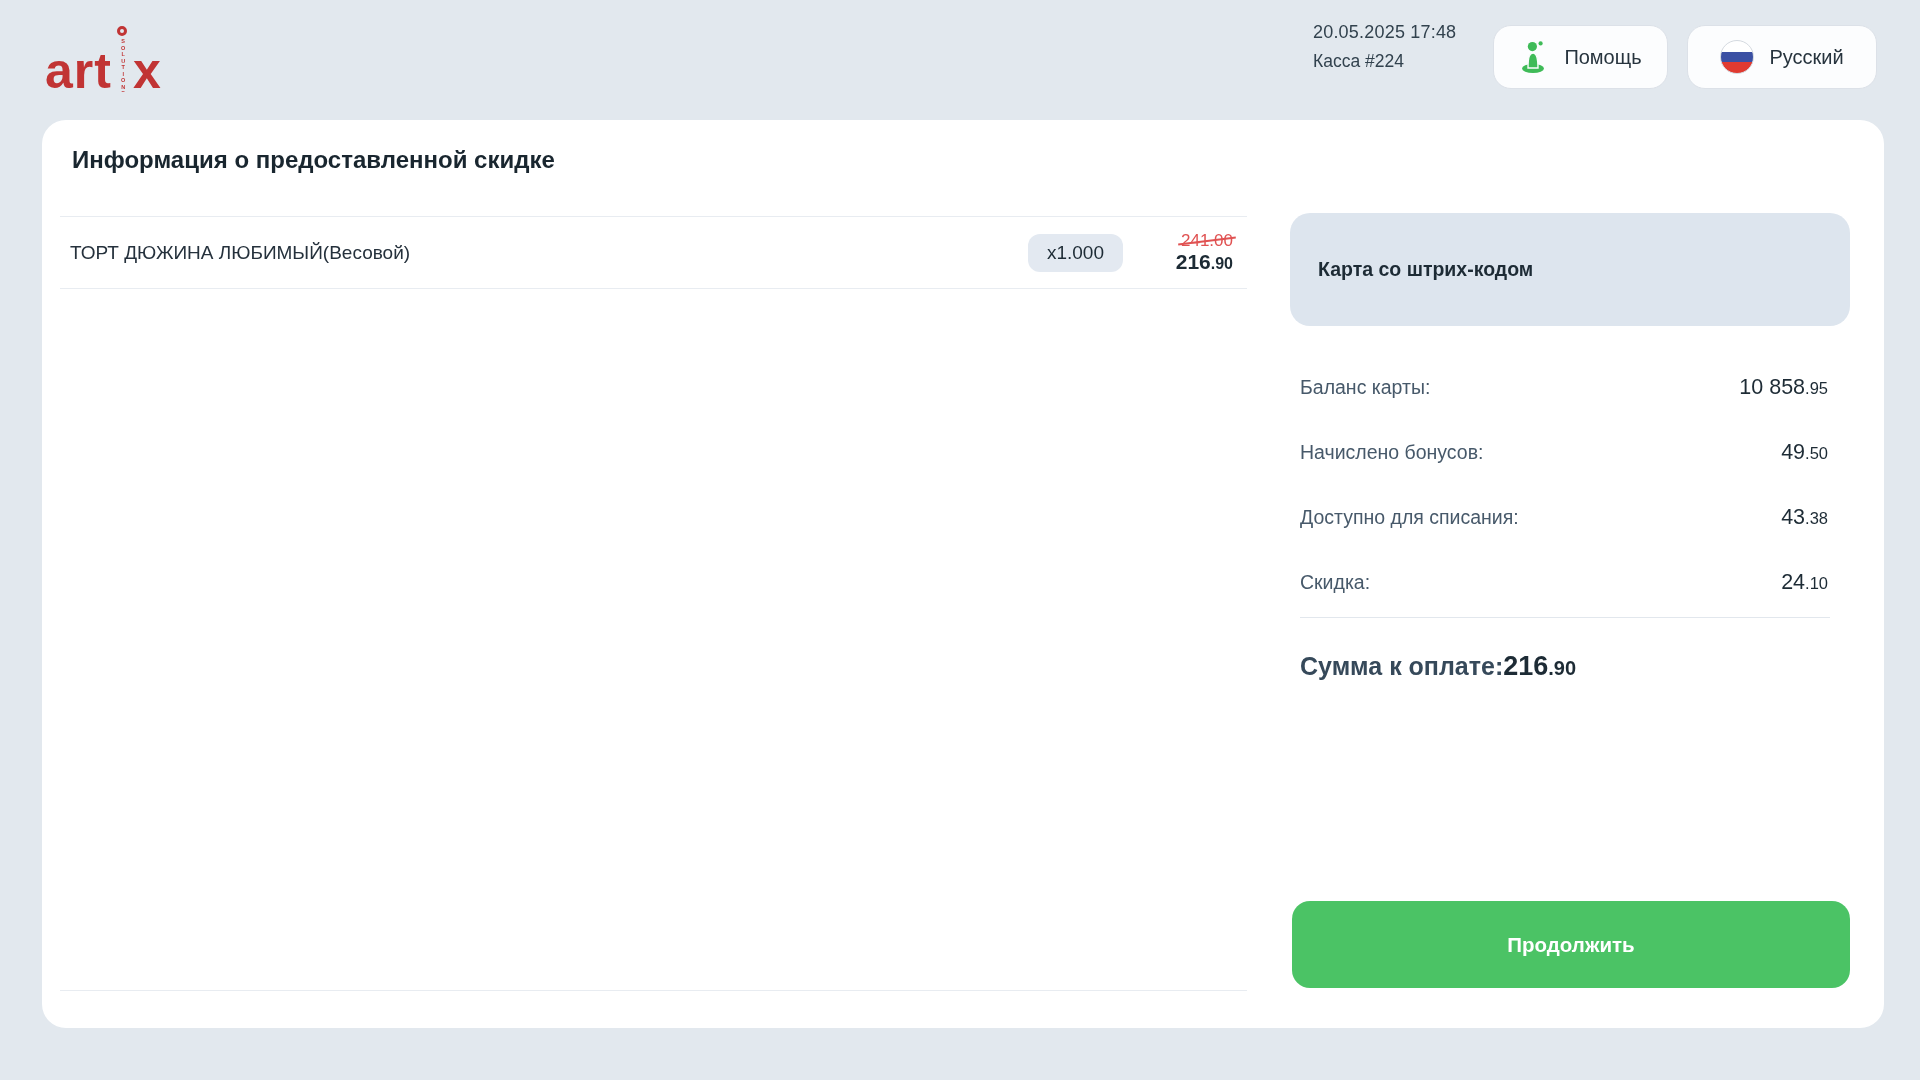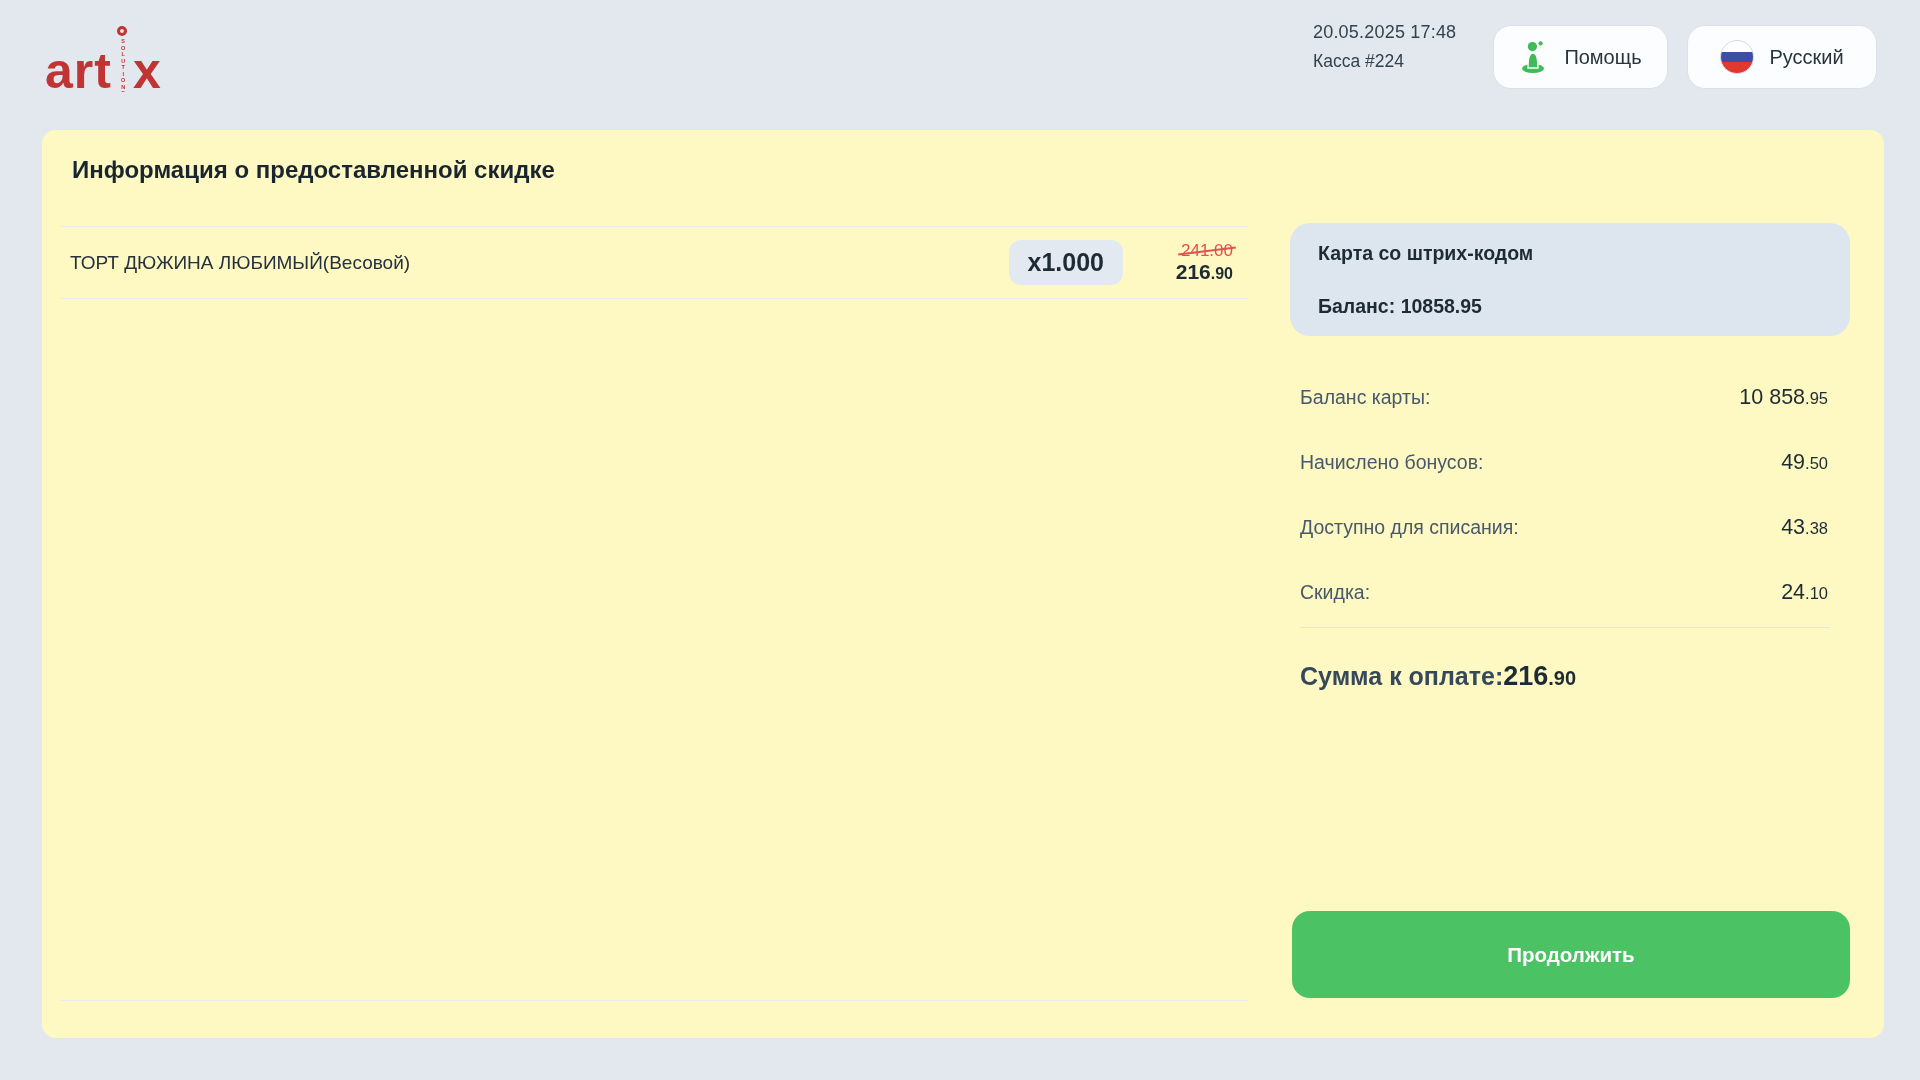--- a/index.html
+++ b/index.html
@@ -31,32 +31,32 @@
   .hdr-btn { position:absolute; top:25px; height:64px;
              background:#fcfdfe; border:1px solid #dce1e8; border-radius:18px;
              display:flex; align-items:center; justify-content:center; gap:15px;
              font-size:20px; color:#27343e; cursor:pointer; }
   .btn-help { left:1493px; width:175px; }
   .btn-lang { left:1687px; width:190px; }
   .flag { width:34px; height:34px; border-radius:50%; border:1px solid #d5dae0;
           background:linear-gradient(to bottom, #ffffff 0 34%, #3b50a3 34% 67%, #e03a30 67% 100%); }
 
   
-  .card { position:absolute; left:42px; top:130px; width:1842px; height:908px;
-          background:#fef9c3; border-radius:14px; }
+  .card { position:absolute; left:42px; top:120px; width:1842px; height:908px;
+          background:#ffffff; border-radius:24px; }
   .card-title { position:absolute; left:30px; top:26px;
                 font-size:24px; font-weight:700; color:#19262f; }
 
   
   .item-row { position:absolute; left:18px; top:96px; width:1187px; height:73px;
               border-top:1px solid #e8ecf1; border-bottom:1px solid #e8ecf1;
               display:flex; align-items:center; padding:0 14px 0 10px; }
   .item-name { flex:1; font-size:19px; color:#25313c; }
   .item-qty { background:#e3e9f1; border-radius:12px; padding:8px 19px;
-              font-size:25px; font-weight:700; color:#1d2b35; margin-right:40px; }
+              font-size:19px; font-weight:400; color:#1d2b35; margin-right:40px; }
   .item-prices { min-width:70px; text-align:right; line-height:1.15; }
   .old-price { position:relative; display:inline-block;
                color:var(--danger-red,#e05252); font-size:17px; }
   .old-price::after { content:""; position:absolute; left:-3px; right:-3px; top:48%;
                       height:2px; background:var(--danger-red,#e05252);
                       transform:rotate(-7deg); }
   .new-price { font-size:21px; font-weight:700; color:#1d2b35; }
   .new-price .dec { font-size:16px; }
   .list-bottom-line { position:absolute; left:18px; top:870px; width:1187px; height:1px;
                       background:#e8ecf1; }
@@ -132,21 +132,20 @@
       <div><span class="old-price">241.00</span></div>
       <div class="new-price"><span>216</span><span class="dec">.90</span></div>
     </div>
   </div>
   <div class="list-bottom-line"></div>
 
   <div class="right-panel">
 
     <div class="loyalty-card">
       <div class="loyalty-title">Карта со штрих-кодом</div>
-      <div class="loyalty-balance">Баланс: 10858.95</div>
     </div>
 
     <div class="srow srow1">
       <span class="srow-label">Баланс карты:</span>
       <span class="srow-value"><span>10 858</span><span class="dec">.95</span></span>
     </div>
 
     <div class="srow srow2">
       <span class="srow-label">Начислено бонусов:</span>
       <span class="srow-value"><span>49</span><span class="dec">.50</span></span>

